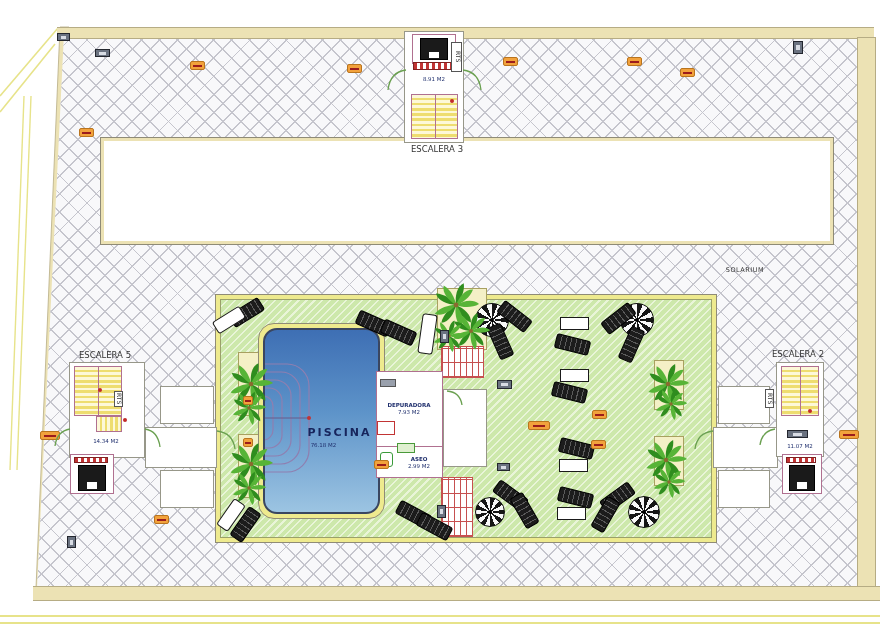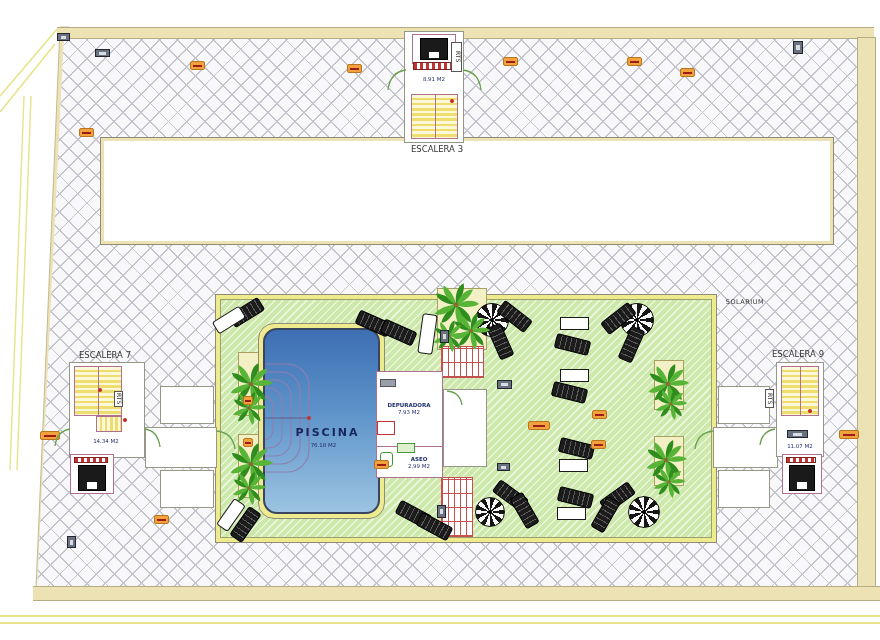--- a/index.html
+++ b/index.html
@@ -52,21 +52,21 @@
   .table-white{position:absolute;background:#fff;border:1px solid #1a1a1a;}
   .palm{position:absolute;}
   .tag-orange{position:absolute;background:#f2a23c;border:1px solid #b9741e;border-radius:2px;}
   .tag-orange::after{content:"";position:absolute;left:18%;top:40%;width:64%;height:2px;background:#9c1c1c;}
   .badge-dark{position:absolute;background:#6a7280;border:1px solid #23262e;box-sizing:border-box;}
   .badge-dark::after{content:"";position:absolute;left:25%;top:25%;width:50%;height:50%;background:#d8dce4;}
   .red-dot{position:absolute;width:4px;height:4px;border-radius:50%;background:#c22a2a;}
   
   .lbl{position:absolute;color:#333;text-align:center;white-space:nowrap;}
   .navy{color:#20306e;}
-  .t9{font-size:8.5px;} .t7{font-size:6.5px;letter-spacing:.5px;margin-top:32px;} .t5{font-size:5.5px;}
+  .t9{font-size:8.5px;} .t7{font-size:6.5px;letter-spacing:.5px;} .t5{font-size:5.5px;}
   .piscina{font-size:11px;font-weight:bold;letter-spacing:2px;color:#17255c;}
   svg{display:block;}
   #overlay{position:absolute;left:0;top:0;pointer-events:none;}
 </style>
 </head>
 <body>
 
 <div id="canvas">
 
   <svg id="overlay" width="880" height="640">
@@ -114,21 +114,21 @@
         <g stroke="#8f7fb0" stroke-width="1.2" fill="none">
           <rect x="-30" y="34" width="74" height="108" rx="22"></rect>
           <rect x="-30" y="42" width="65" height="92" rx="19"></rect>
           <rect x="-30" y="50" width="56" height="76" rx="16"></rect>
           <rect x="-30" y="58" width="47" height="60" rx="13"></rect>
           <rect x="-30" y="66" width="38" height="44" rx="10"></rect>
         </g>
         <line x1="0" y1="88" x2="44" y2="88" stroke="#6a5a8a" stroke-width="1"></line>
         <circle cx="44" cy="88" r="2" fill="#c23434"></circle>
       </svg>
-      <div class="lbl piscina" style="left:4px;top:96px;width:117px;">PISCINA</div>
+      <div class="lbl piscina" style="left:16px;top:96px;width:117px;">PISCINA</div>
       <div class="lbl t5 navy" style="left:0;top:112px;width:117px;">76.18 M2</div>
     </div>
   </div>
 
   <div class="room" style="left:376px;top:371px;width:67px;height:77px;"></div>
   <div class="lbl t5 navy" style="left:378px;top:402px;width:62px;font-weight:bold;">DEPURADORA</div>
   <div class="lbl t5 navy" style="left:378px;top:409px;width:62px;">7.93 M2</div>
   <div class="abs" style="left:377px;top:421px;width:18px;height:14px;border:1.5px solid #c23434;background:#fff;box-sizing:border-box;"></div>
   <div class="abs" style="left:380px;top:379px;width:14px;height:6px;background:#99a0ac;border:1px solid #555;"></div>
 
@@ -144,31 +144,31 @@
   <div class="box" style="left:713px;top:427px;width:65px;height:41px;"></div>
 
   <div class="box" style="left:404px;top:31px;width:60px;height:112px;"></div>
   <div class="room" style="left:412px;top:34px;width:44px;height:30px;"></div>
   <div class="elev-car" style="left:420px;top:38px;width:28px;height:22px;"></div>
   <div class="red-band" style="left:413px;top:62px;width:43px;height:8px;"></div>
   <div class="rts-tag" style="left:451px;top:42px;width:11px;height:30px;">RTS</div>
   <div class="lbl t5 navy" style="left:408px;top:76px;width:52px;">8.91 M2</div>
   <div class="stair-h" style="left:411px;top:94px;width:47px;height:45px;"></div>
 
-  <div class="lbl t9" style="left:73px;top:350px;width:64px;">ESCALERA 7</div>
+  <div class="lbl t9" style="left:73px;top:350px;width:64px;">ESCALERA 5</div>
   <div class="box" style="left:69px;top:362px;width:76px;height:96px;"></div>
   <div class="stair-h" style="left:74px;top:366px;width:48px;height:50px;"></div>
   <div class="stair-v" style="left:96px;top:416px;width:26px;height:16px;"></div>
   <div class="rts-tag" style="left:114px;top:391px;width:9px;height:16px;">RTS</div>
   <div class="lbl t5 navy" style="left:74px;top:438px;width:64px;">14.34 M2</div>
   <div class="room" style="left:70px;top:454px;width:44px;height:40px;"></div>
   <div class="red-band" style="left:74px;top:457px;width:34px;height:6px;"></div>
   <div class="elev-car" style="left:78px;top:465px;width:28px;height:26px;"></div>
 
-  <div class="lbl t9" style="left:768px;top:349px;width:60px;">ESCALERA 9</div>
+  <div class="lbl t9" style="left:768px;top:349px;width:60px;">ESCALERA 2</div>
   <div class="box" style="left:776px;top:362px;width:48px;height:95px;"></div>
   <div class="stair-h" style="left:781px;top:366px;width:38px;height:50px;"></div>
   <div class="rts-tag" style="left:765px;top:389px;width:9px;height:19px;">RTS</div>
   <div class="lbl t5 navy" style="left:778px;top:443px;width:44px;">11.07 M2</div>
   <div class="room" style="left:782px;top:454px;width:40px;height:40px;"></div>
   <div class="red-band" style="left:786px;top:457px;width:30px;height:6px;"></div>
   <div class="elev-car" style="left:789px;top:465px;width:26px;height:26px;"></div>
 
   <div class="lbl t7" style="left:710px;top:266px;width:70px;">SOLARIUM</div>
 

